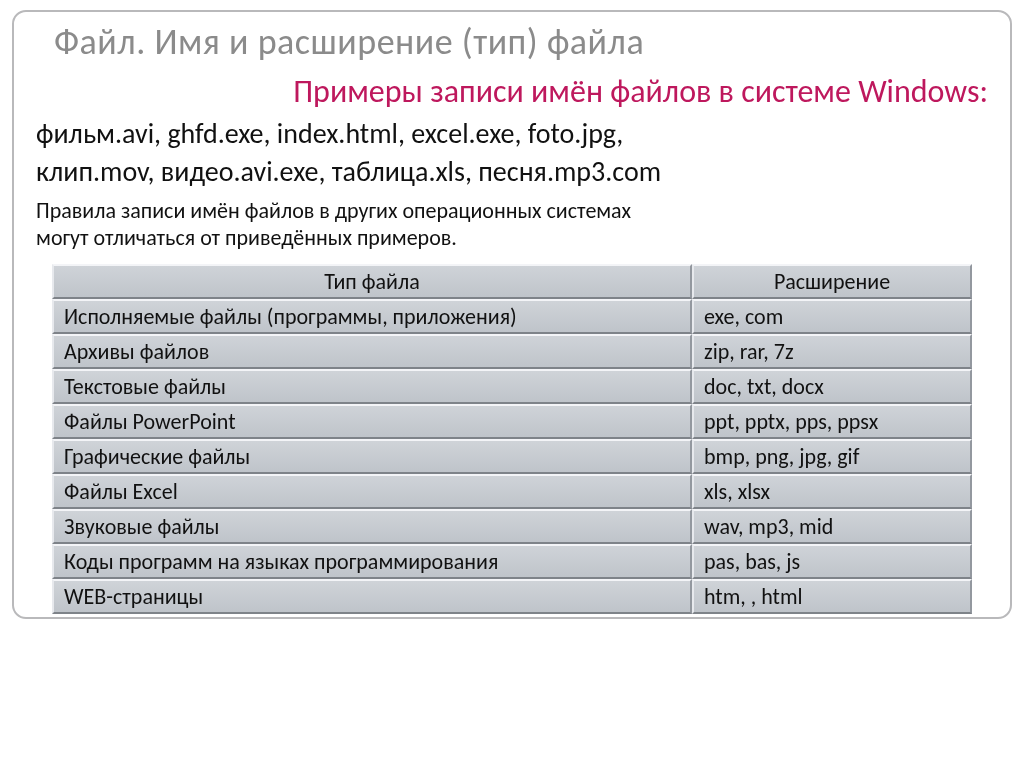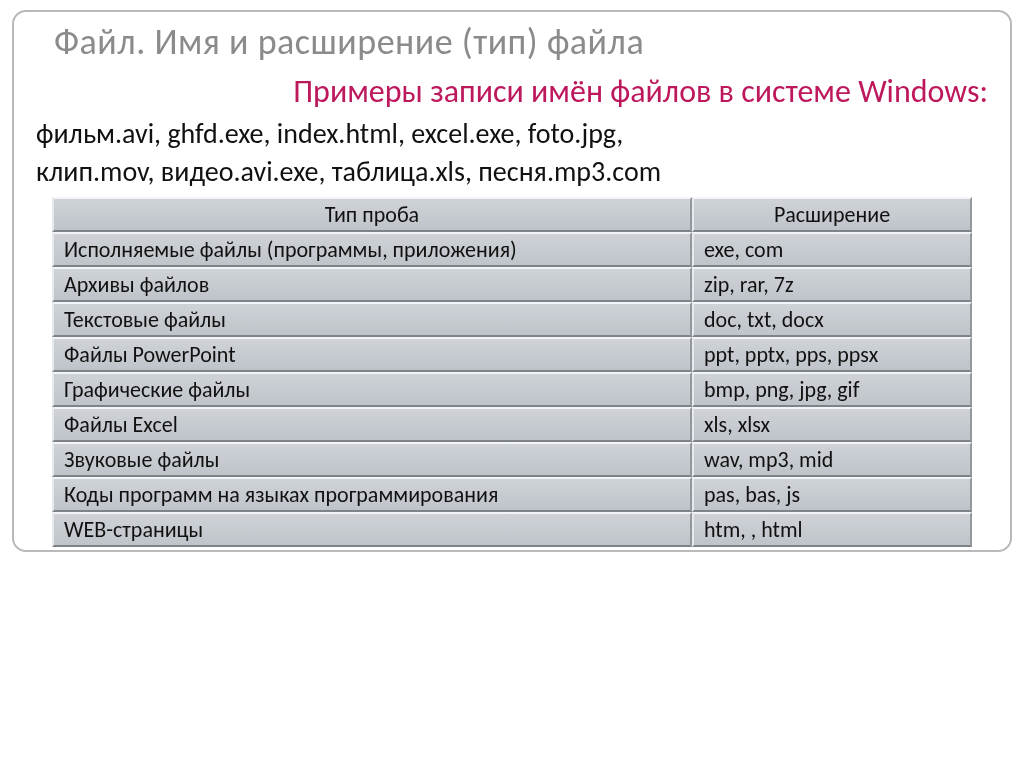--- a/index.html
+++ b/index.html
@@ -80,29 +80,33 @@
 
   <div class="title">Файл. Имя и расширение (тип) файла</div>
 
   <div class="intro">Примеры записи имён файлов в системе Windows:</div>
 
   <div class="examples-block">
     <div>фильм.avi, ghfd.exe, index.html, excel.exe, foto.jpg,</div>
     <div>клип.mov, видео.avi.exe, таблица.xls, песня.mp3.com</div>
   </div>
 
+  <div class="note">
+    <div>Правила записи имён файлов в других операционных системах</div>
+    <div>могут отличаться от приведённых примеров.</div>
+  </div>
 
   <table class="ext-table">
     <colgroup>
         <col class="c1">
         <col class="c2">
       </colgroup>
     <thead>
       <tr>
-        <th class="cell">Тип проба</th>
+        <th class="cell">Тип файла</th>
         <th class="cell">Расширение</th>
       </tr>
     </thead>
     <tbody>
       <tr>
         <td class="cell">Исполняемые файлы (программы, приложения)</td>
         <td class="cell">exe, com</td>
       </tr>
       <tr>
         <td class="cell">Архивы файлов</td>

